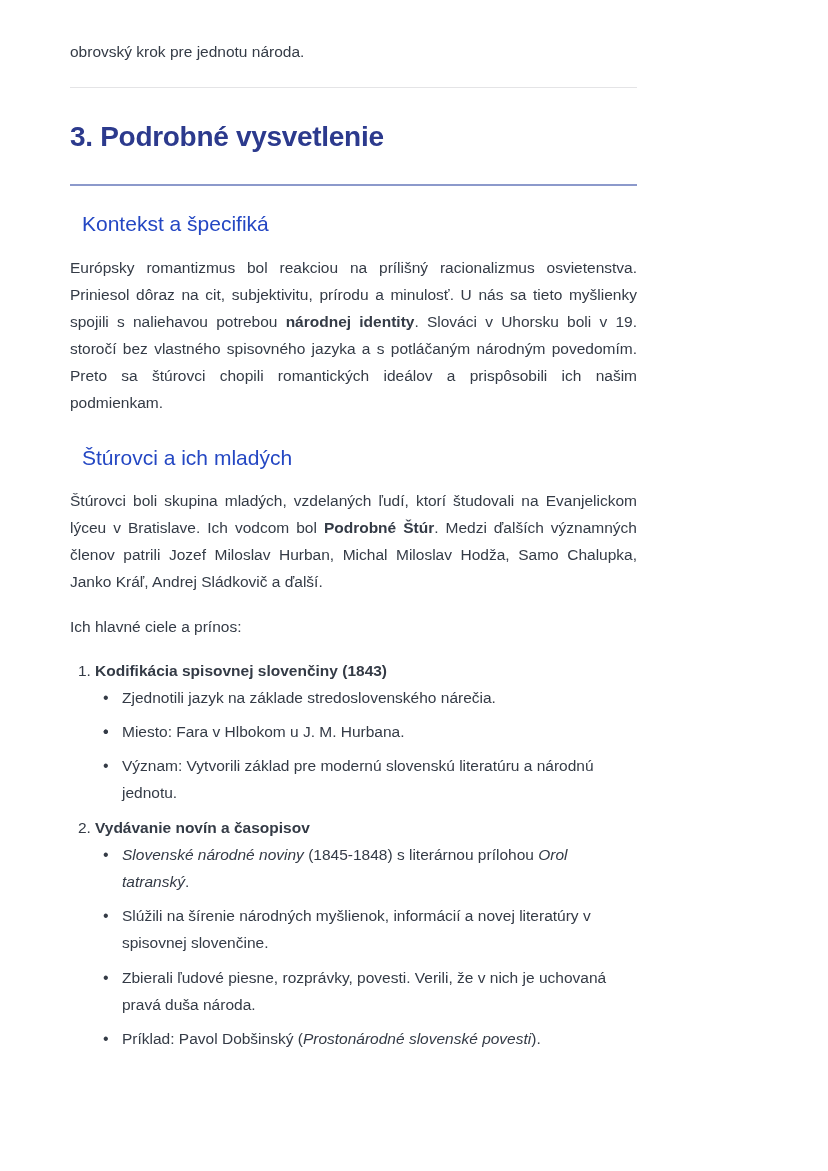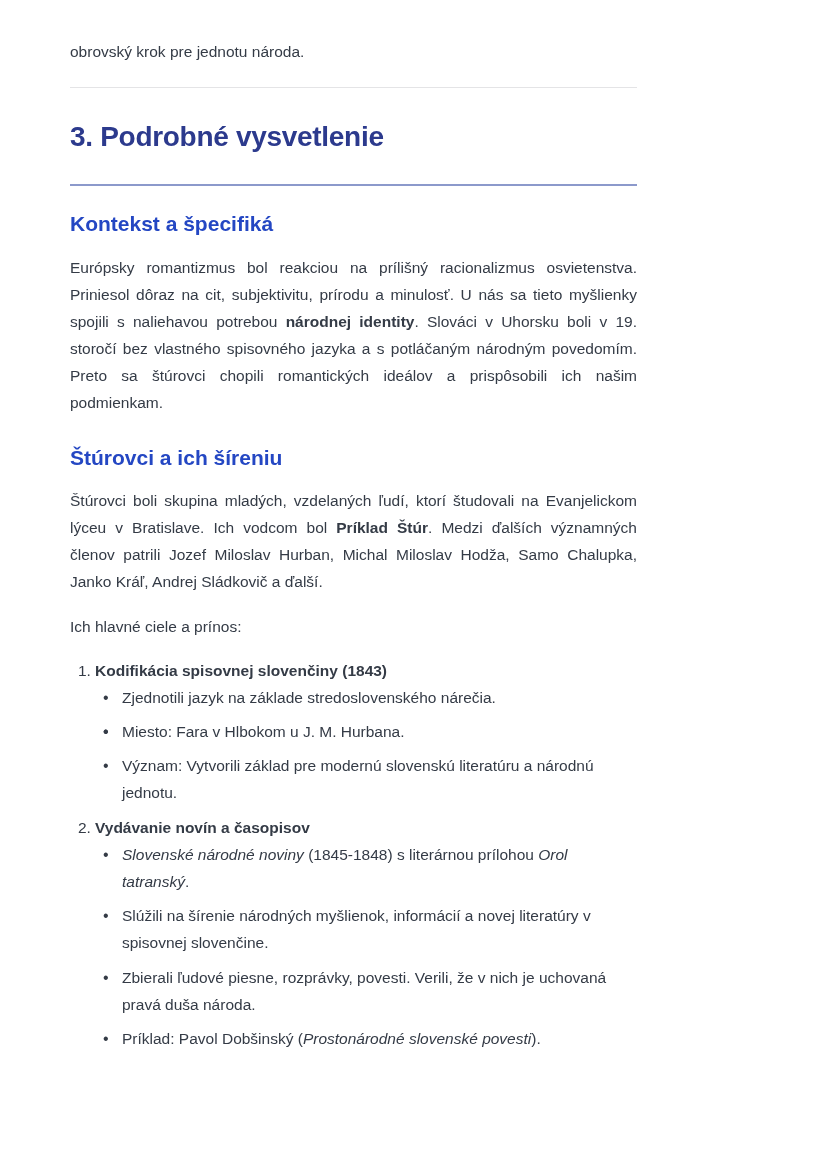--- a/index.html
+++ b/index.html
@@ -33,23 +33,23 @@
     line-height: 37px;
     font-weight: 700;
     color: #2c3a8d;
     letter-spacing: -0.3px;
     padding-bottom: 29px;
     border-bottom: 2px solid #8c99cb;
   }
   h2.section-heading {
     font-size: 21px;
     line-height: 28px;
-    font-weight: 700;
+    font-weight: 400;
     color: #2447c3;
-    margin: 0;
+    margin: 12px;
   }
   h2.first  { margin-top: 24px; }
   h2.second { margin-top: 28px; }
   p { margin: 0; }
   .para { text-align: justify; }
   .p1 { margin-top: 16px; }
   .p2 { margin-top: 15px; }
   .list-intro { margin-top: 18px; }
   .numbered-list { margin-top: 17px; }
   .num-item { margin-top: 8px; }
@@ -103,23 +103,23 @@
     <p class="intro-line">obrovský krok pre jednotu národa.</p>
 
     <hr class="divider">
 
     <h1 class="page-title">3. Podrobné vysvetlenie</h1>
 
     <h2 class="section-heading first">Kontekst a špecifiká</h2>
 
     <p class="para p1"><span class="run normal">Európsky romantizmus bol reakciou na prílišný racionalizmus osvietenstva. Priniesol dôraz na cit, subjektivitu, prírodu a minulosť. U nás sa tieto myšlienky spojili s naliehavou potrebou </span><span class="run bold">národnej identity</span><span class="run normal">. Slováci v Uhorsku boli v 19. storočí bez vlastného spisovného jazyka a s potláčaným národným povedomím. Preto sa štúrovci chopili romantických ideálov a prispôsobili ich našim podmienkam.</span></p>
 
-    <h2 class="section-heading second">Štúrovci a ich šíreniu</h2>
+    <h2 class="section-heading second">Štúrovci a ich mladých</h2>
 
-    <p class="para p2"><span class="run normal">Štúrovci boli skupina mladých, vzdelaných ľudí, ktorí študovali na Evanjelickom lýceu v Bratislave. Ich vodcom bol </span><span class="run bold">Príklad Štúr</span><span class="run normal">. Medzi ďalších významných členov patrili Jozef Miloslav Hurban, Michal Miloslav Hodža, Samo Chalupka, Janko Kráľ, Andrej Sládkovič a ďalší.</span></p>
+    <p class="para p2"><span class="run normal">Štúrovci boli skupina mladých, vzdelaných ľudí, ktorí študovali na Evanjelickom lýceu v Bratislave. Ich vodcom bol </span><span class="run bold">Podrobné Štúr</span><span class="run normal">. Medzi ďalších významných členov patrili Jozef Miloslav Hurban, Michal Miloslav Hodža, Samo Chalupka, Janko Kráľ, Andrej Sládkovič a ďalší.</span></p>
 
     <p class="list-intro">Ich hlavné ciele a prínos:</p>
 
     <div class="numbered-list">
 
       <div class="num-item">
         <div class="num-row">
           <span class="num">1.</span><span class="num-title">Kodifikácia spisovnej slovenčiny (1843)</span>
         </div>
         <ul class="bullets">

